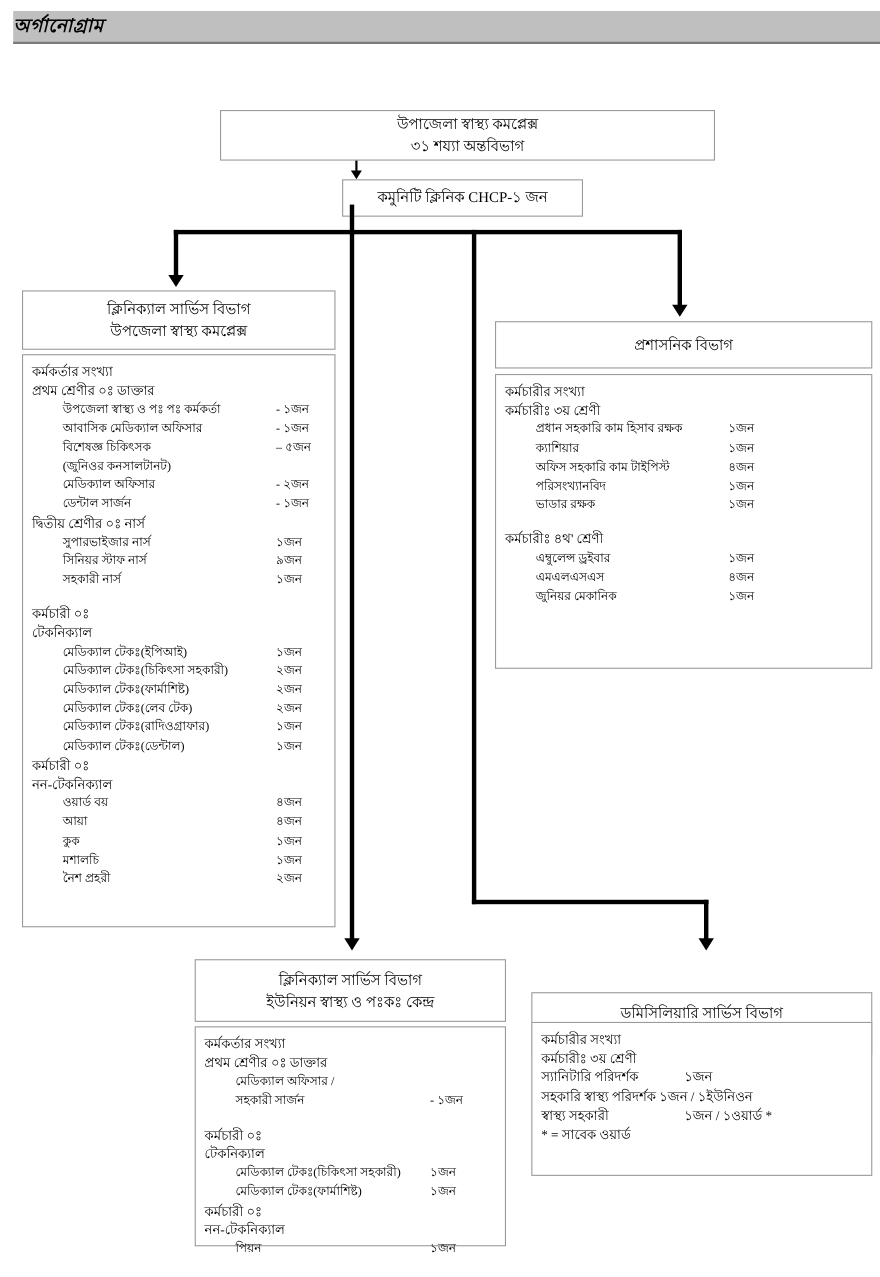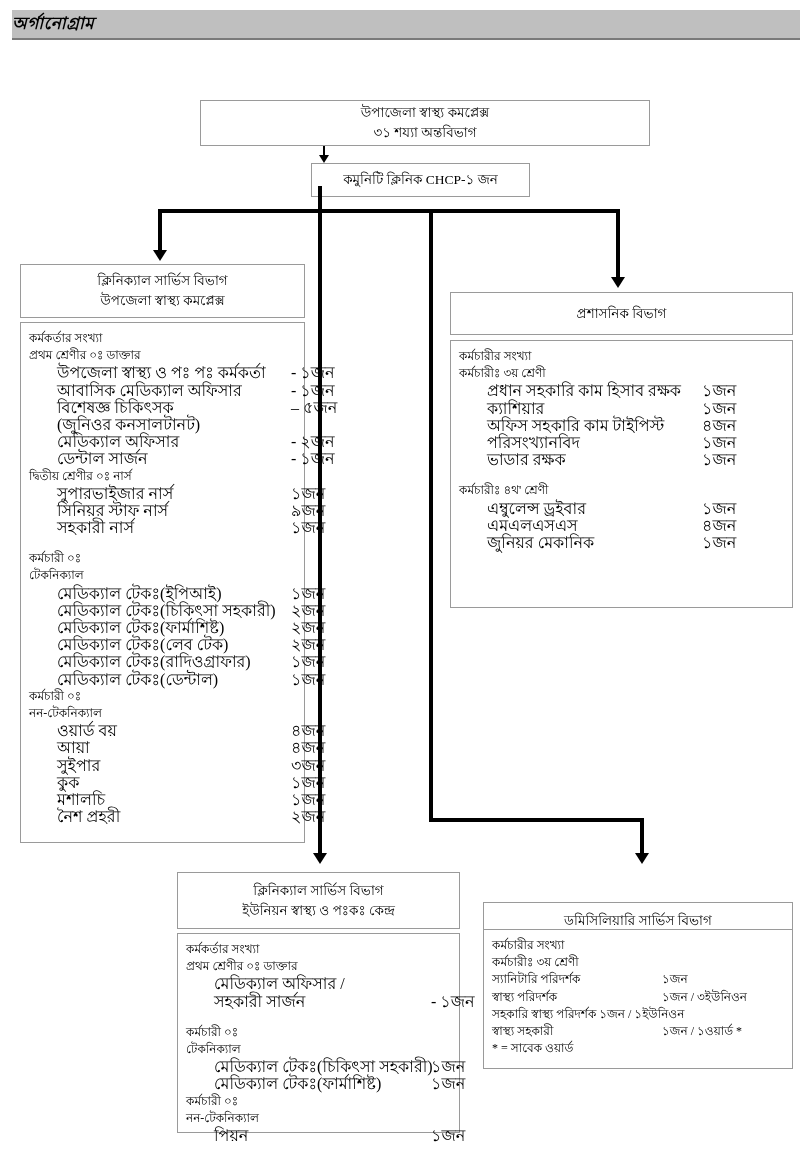--- a/index.html
+++ b/index.html
@@ -61,26 +61,26 @@
     position: absolute;
     border: 1px solid #9a9a9a;
     background: #ffffff;
     box-sizing: border-box;
     padding: 7px 8px 6px 8px;
   }
   .row {
     position: relative;
     height: 17.2px;
     line-height: 17.2px;
-    font-size: 16px;
+    font-size: 11px;
     white-space: nowrap;
   }
   .row.gap { height: 14px; }
   .row .lbl { position: absolute; left: 0; top: 0; }
-  .row .val { position: absolute; top: 0; margin-left: 40px; }
+  .row .val { position: absolute; top: 0; }
   .row.sec { font-size: 12px; text-align: right; }
   .row.item .lbl { left: 28px; }
 
   
   .ln {
     position: absolute;
     background: #000000;
   }
   .arrow-down {
     position: absolute;
@@ -222,24 +222,20 @@
       </div>
       <div class="row item">
         <span class="lbl">ওয়ার্ড বয়</span>
         <span class="val" style="left: 222px;">৪জন</span>
       </div>
       <div class="row item">
         <span class="lbl">আয়া</span>
         <span class="val" style="left: 222px;">৪জন</span>
       </div>
       <div class="row item">
-        <span class="lbl">সুইপার</span>
-        <span class="val" style="left: 222px;">৩জন</span>
-      </div>
-      <div class="row item">
         <span class="lbl">কুক</span>
         <span class="val" style="left: 222px;">১জন</span>
       </div>
       <div class="row item">
         <span class="lbl">মশালচি</span>
         <span class="val" style="left: 222px;">১জন</span>
       </div>
       <div class="row item">
         <span class="lbl">নৈশ প্রহরী</span>
         <span class="val" style="left: 222px;">২জন</span>
@@ -354,24 +350,20 @@
         <span class="lbl">কর্মচারীর সংখ্যা</span>
       </div>
       <div class="row sec">
         <span class="lbl">কর্মচারীঃ ৩য় শ্রেণী</span>
       </div>
       <div class="row sec">
         <span class="lbl">স্যানিটারি পরিদর্শক</span>
         <span class="val" style="left: 130px;">১জন</span>
       </div>
       <div class="row sec">
-        <span class="lbl">স্বাস্থ্য পরিদর্শক</span>
-        <span class="val" style="left: 130px;">১জন / ৩ইউনিওন</span>
-      </div>
-      <div class="row sec">
         <span class="lbl">সহকারি স্বাস্থ্য পরিদর্শক ১জন / ১ইউনিওন</span>
       </div>
       <div class="row sec">
         <span class="lbl">স্বাস্থ্য সহকারী</span>
         <span class="val" style="left: 130px;">১জন / ১ওয়ার্ড *</span>
       </div>
       <div class="row sec">
         <span class="lbl">* = সাবেক ওয়ার্ড</span>
       </div>
     </div>

